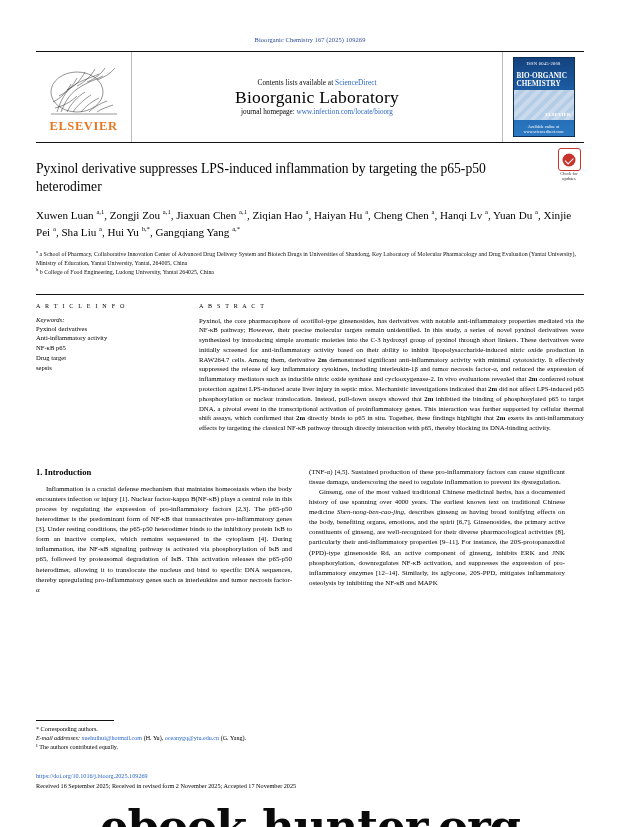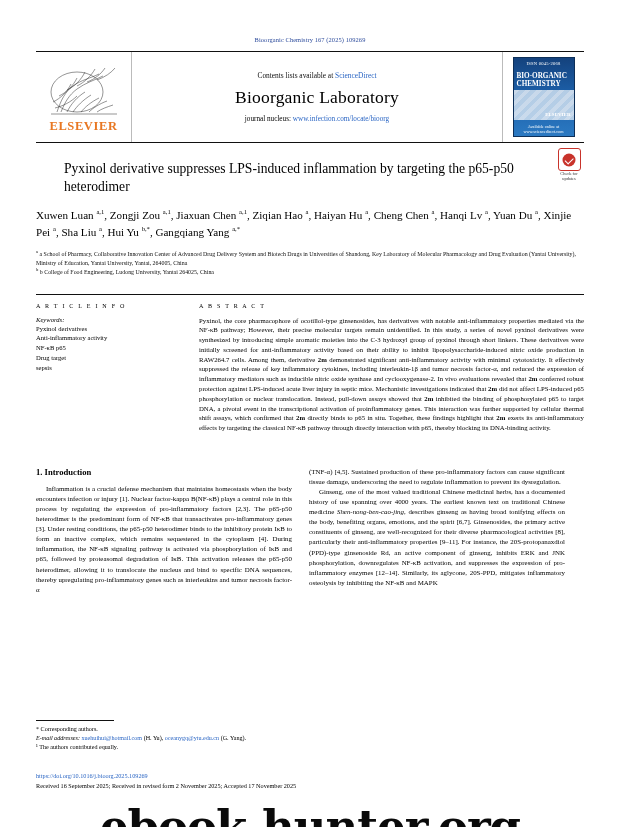--- a/index.html
+++ b/index.html
@@ -56,21 +56,20 @@
     color: #e87722;
     font-weight: 700;
     margin-top: 1px;
   }
   .mast-center {
     flex: 1;
     display: flex;
     flex-direction: column;
     align-items: center;
     justify-content: center;
-    gap: 7px;
     padding: 2px 0;
   }
   .contents-line { font-size: 7.4px; color: #111; }
   .contents-line a { color: #2b66c4; text-decoration: none; }
   .journal-title {
     font-size: 17.5px;
     letter-spacing: .2px;
   }
   .homepage-line { font-size: 7.2px; }
   .homepage-line .url { color: #2b66c4; }
@@ -112,21 +111,20 @@
     color: #fff; font-size: 5px; font-weight: 700;
   }
 
   
   .title-wrap { margin: 17px 36px 0 36px; position: relative; }
   .art-title {
     font-size: 13.6px;
     line-height: 1.33;
     font-weight: 400;
     padding-right: 44px;
-    margin-left: 28px;
   }
   .crossmark {
     position: absolute;
     right: 0; top: -12px;
     width: 30px; height: 34px;
     text-align: center;
   }
   .cm-box {
     width: 23px; height: 23px;
     margin: 0 auto;
@@ -304,21 +302,21 @@
       <div class="elsevier-word">ELSEVIER</div>
     </div>
 
     <div class="mast-center">
       <div class="contents-line">
         <span>Contents lists available at</span>
         <a href="#">ScienceDirect</a>
       </div>
       <div class="journal-title">Bioorganic Laboratory</div>
       <div class="homepage-line">
-        <span>journal nucleus:</span>
+        <span>journal homepage:</span>
         <span class="url">www.infection.com/locate/bioorg</span>
       </div>
     </div>
 
     <div class="mast-right">
       <div class="cover">
         <div class="cov-top">ISSN 0045-2068</div>
         <div class="cov-title">BIO-ORGANIC CHEMISTRY</div>
         <div class="cov-band"></div>
         <div class="cov-logo">ELSEVIER</div>

